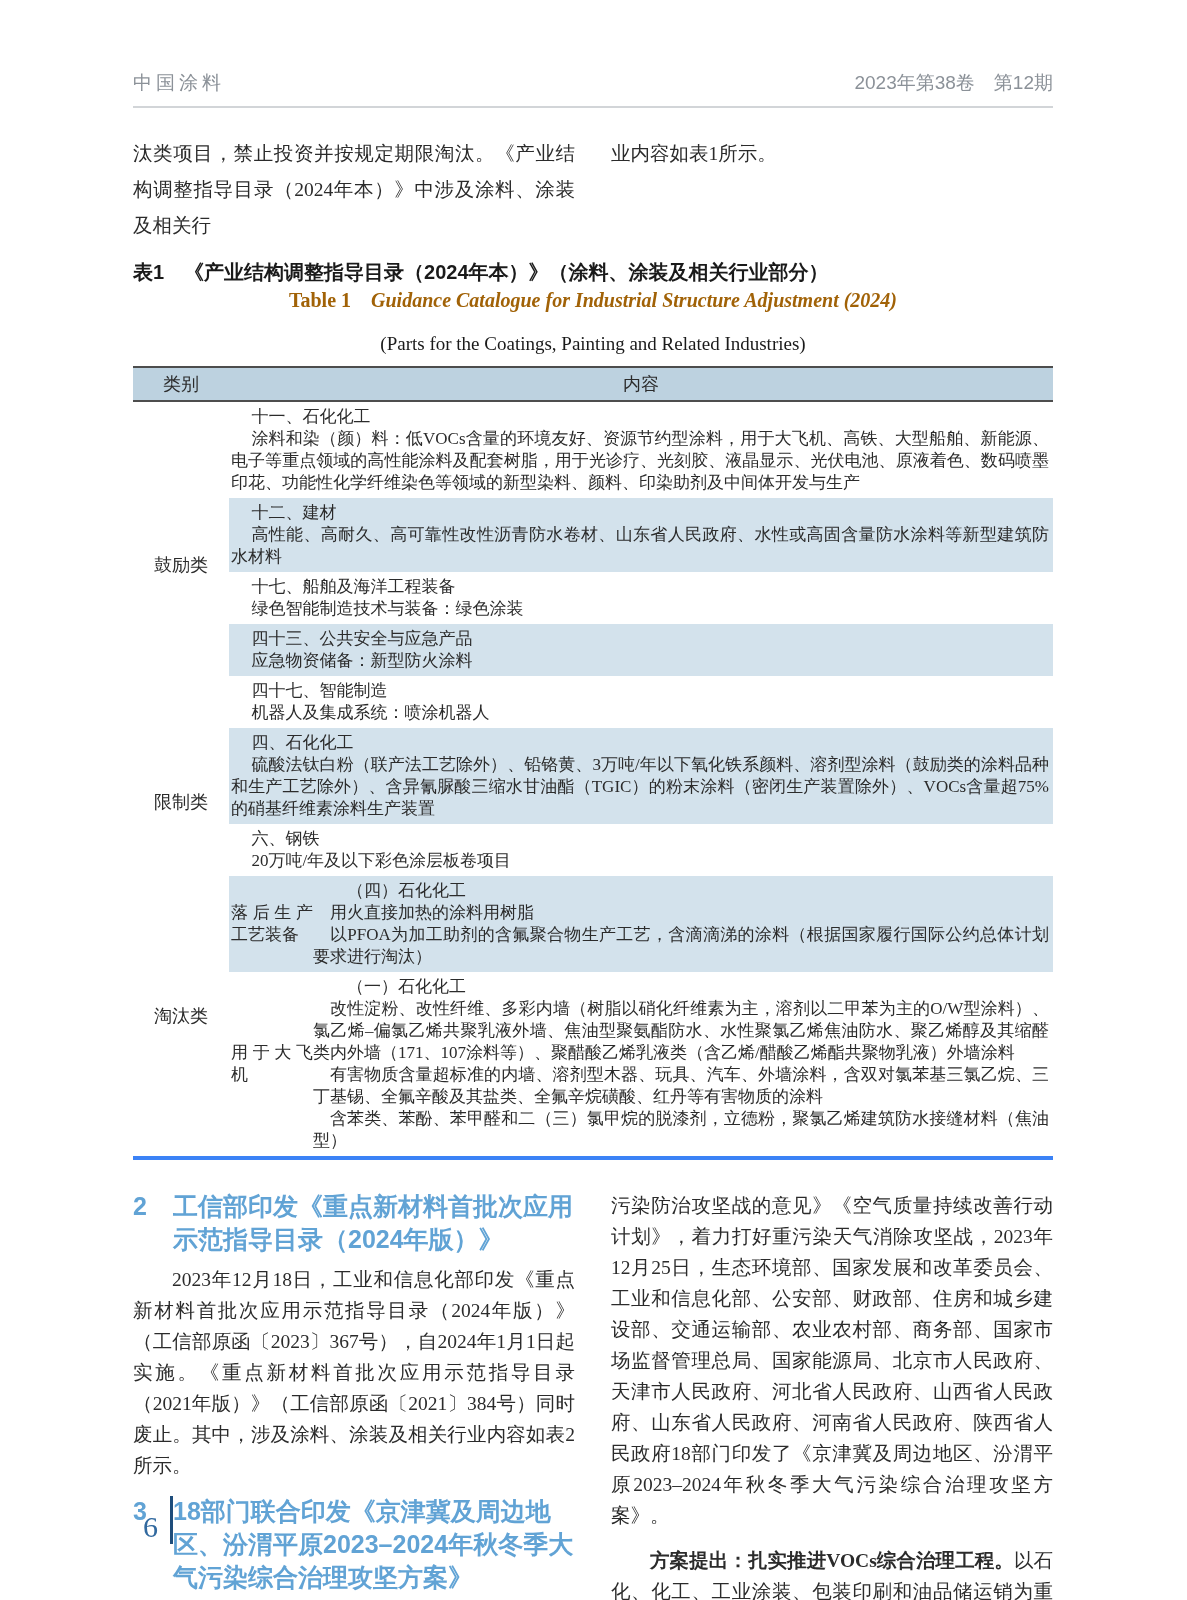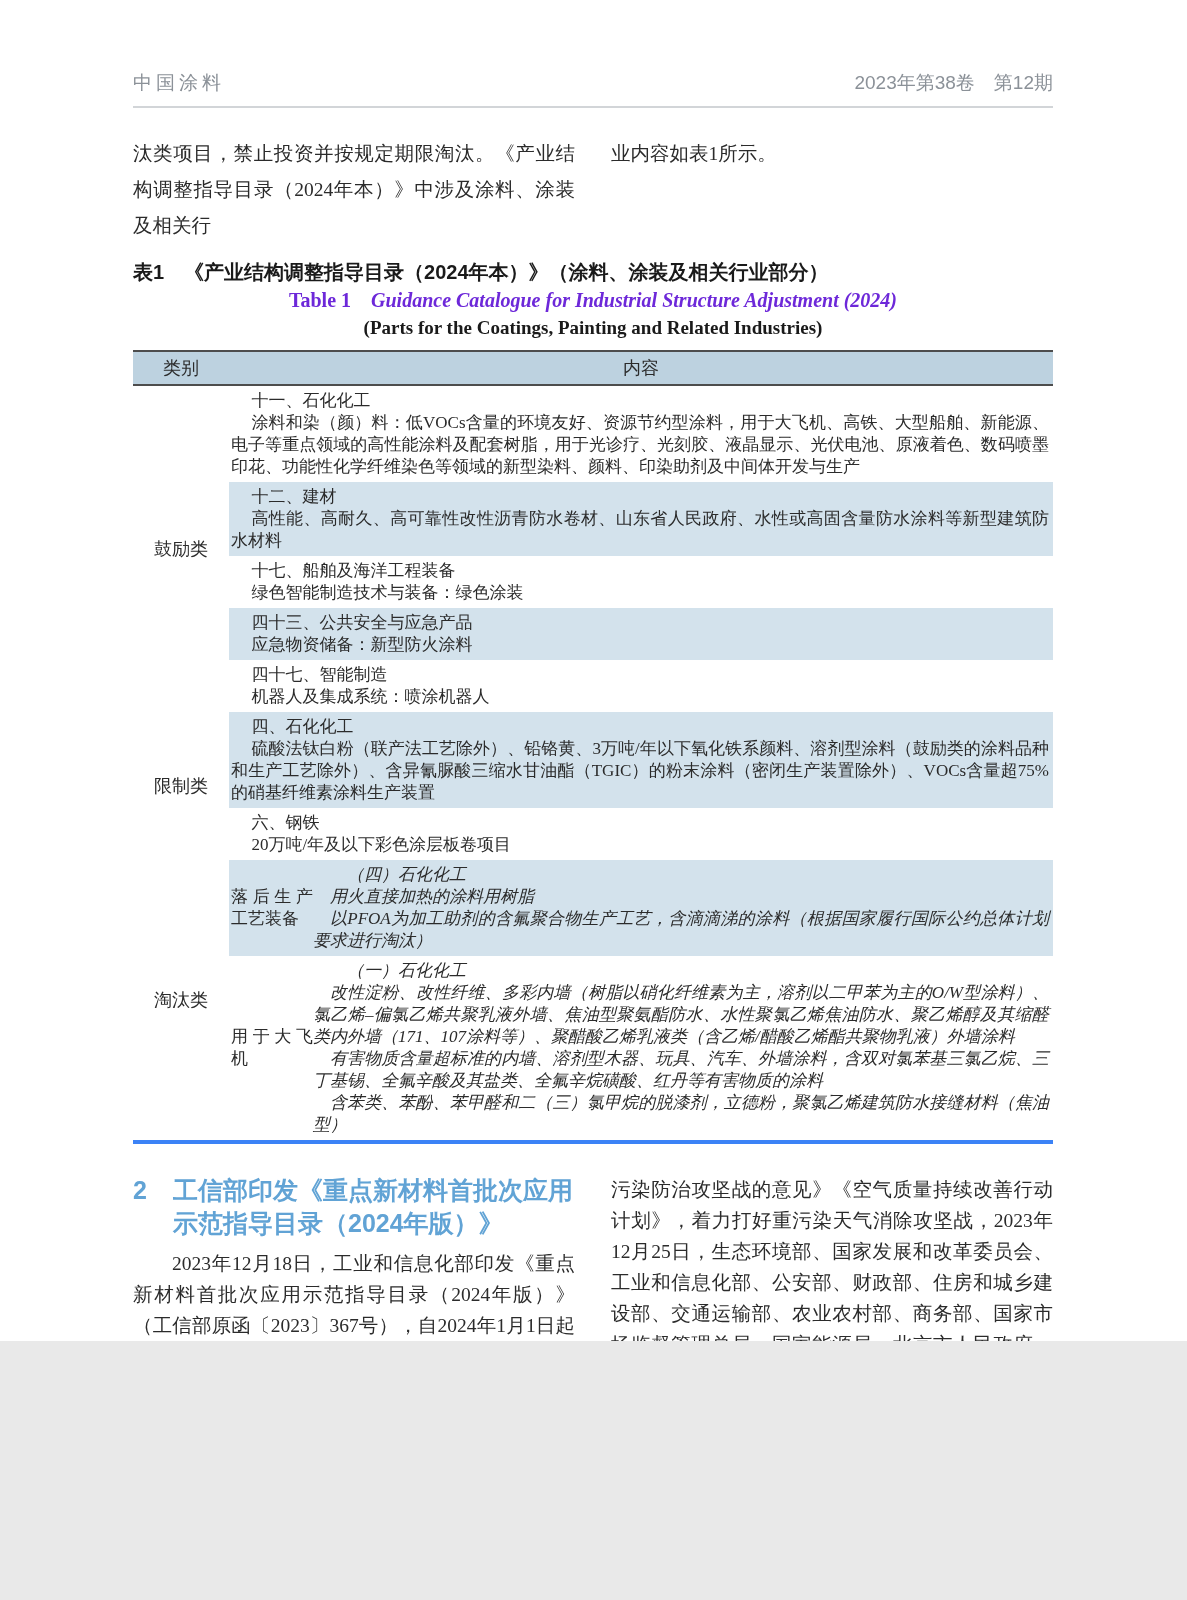--- a/index.html
+++ b/index.html
@@ -1,18 +1,18 @@
 <!DOCTYPE html>
 <html><head>
 <meta charset="utf-8">
 <style>
   html,body{margin:0;padding:0;background:#e9e9e9;}
   .page{
     position:relative;
-    width:1187px;height:1341px;
+    width:1187px;height:1600px;
     margin:0 auto;
     background:#ffffff;
     font-family:"Liberation Serif","DejaVu Serif",serif;
     color:#2b2b2b;
     overflow:hidden;
     box-sizing:border-box;
     padding:70px 134px 0 133px;
   }
   
   .run-head{
@@ -25,40 +25,40 @@
   .run-head .journal{letter-spacing:4px;}
   
   .intro{display:flex;gap:36px;margin-top:28px;font-size:19.5px;line-height:36px;text-align:justify;}
   .intro .col{flex:1;}
   
   .tbl-block{margin-top:14px;}
   .tbl-title-zh{
     font-family:"Liberation Sans","DejaVu Sans",sans-serif;
     font-weight:bold;font-size:20px;line-height:28px;color:#1a1a1a;
   }
-  .tbl-title-en{text-align:center;font-size:20px;line-height:28px;font-weight:bold;color:#6d28d9;}
+  .tbl-title-en{text-align:center;font-size:20px;line-height:28px;font-weight:bold;color:#a16207;}
   .tbl-title-en .it{font-style:italic;}
-  .tbl-title-en2{text-align:center;font-size:19px;line-height:28px;font-weight:bold;color:#1a1a1a;margin-bottom:8px;}
+  .tbl-title-en2{text-align:center;font-size:19px;line-height:28px;font-weight:normal;color:#1a1a1a;margin-bottom:8px;margin-top:16px;}
   table.t1{
     width:100%;border-collapse:collapse;table-layout:fixed;
     border-top:2px solid #4d4d4d;border-bottom:4px solid #3b82f6;
     font-size:17px;line-height:22px;
   }
   table.t1 thead th{
     background:#bdd2e0;font-weight:normal;font-size:18px;
     border-bottom:2px solid #4d4d4d;padding:5px 0;text-align:center;
   }
   th.h-cat,td.cat{width:96px;}
   td.cat{text-align:center;vertical-align:middle;font-size:18px;background:#ffffff;padding:0 4px;}
   td.cell{padding:4px 4px 4px 2px;vertical-align:middle;text-align:justify;}
   td.cell.shade{background:#d3e2ec;}
   .cp{margin:0;text-indent:1.2em;}
   .subrow{display:flex;align-items:center;}
   .sublabel{width:82px;flex-shrink:0;text-indent:0;line-height:22px;}
-  .subcontent{flex:1;font-style:italic;}
+  .subcontent{flex:1;}
   .subcontent .cp{text-indent:1em;}
   .subcontent .cp.i2{text-indent:2em;}
   
   .columns{display:flex;gap:36px;margin-top:30px;}
   .columns .col{flex:1;font-size:19.5px;line-height:31px;text-align:justify;}
   .sec-head{
     display:flex;
     font-family:"Liberation Sans","DejaVu Sans",sans-serif;
     font-weight:bold;font-size:25px;line-height:33px;color:#61a3d5;
     text-align:left;

